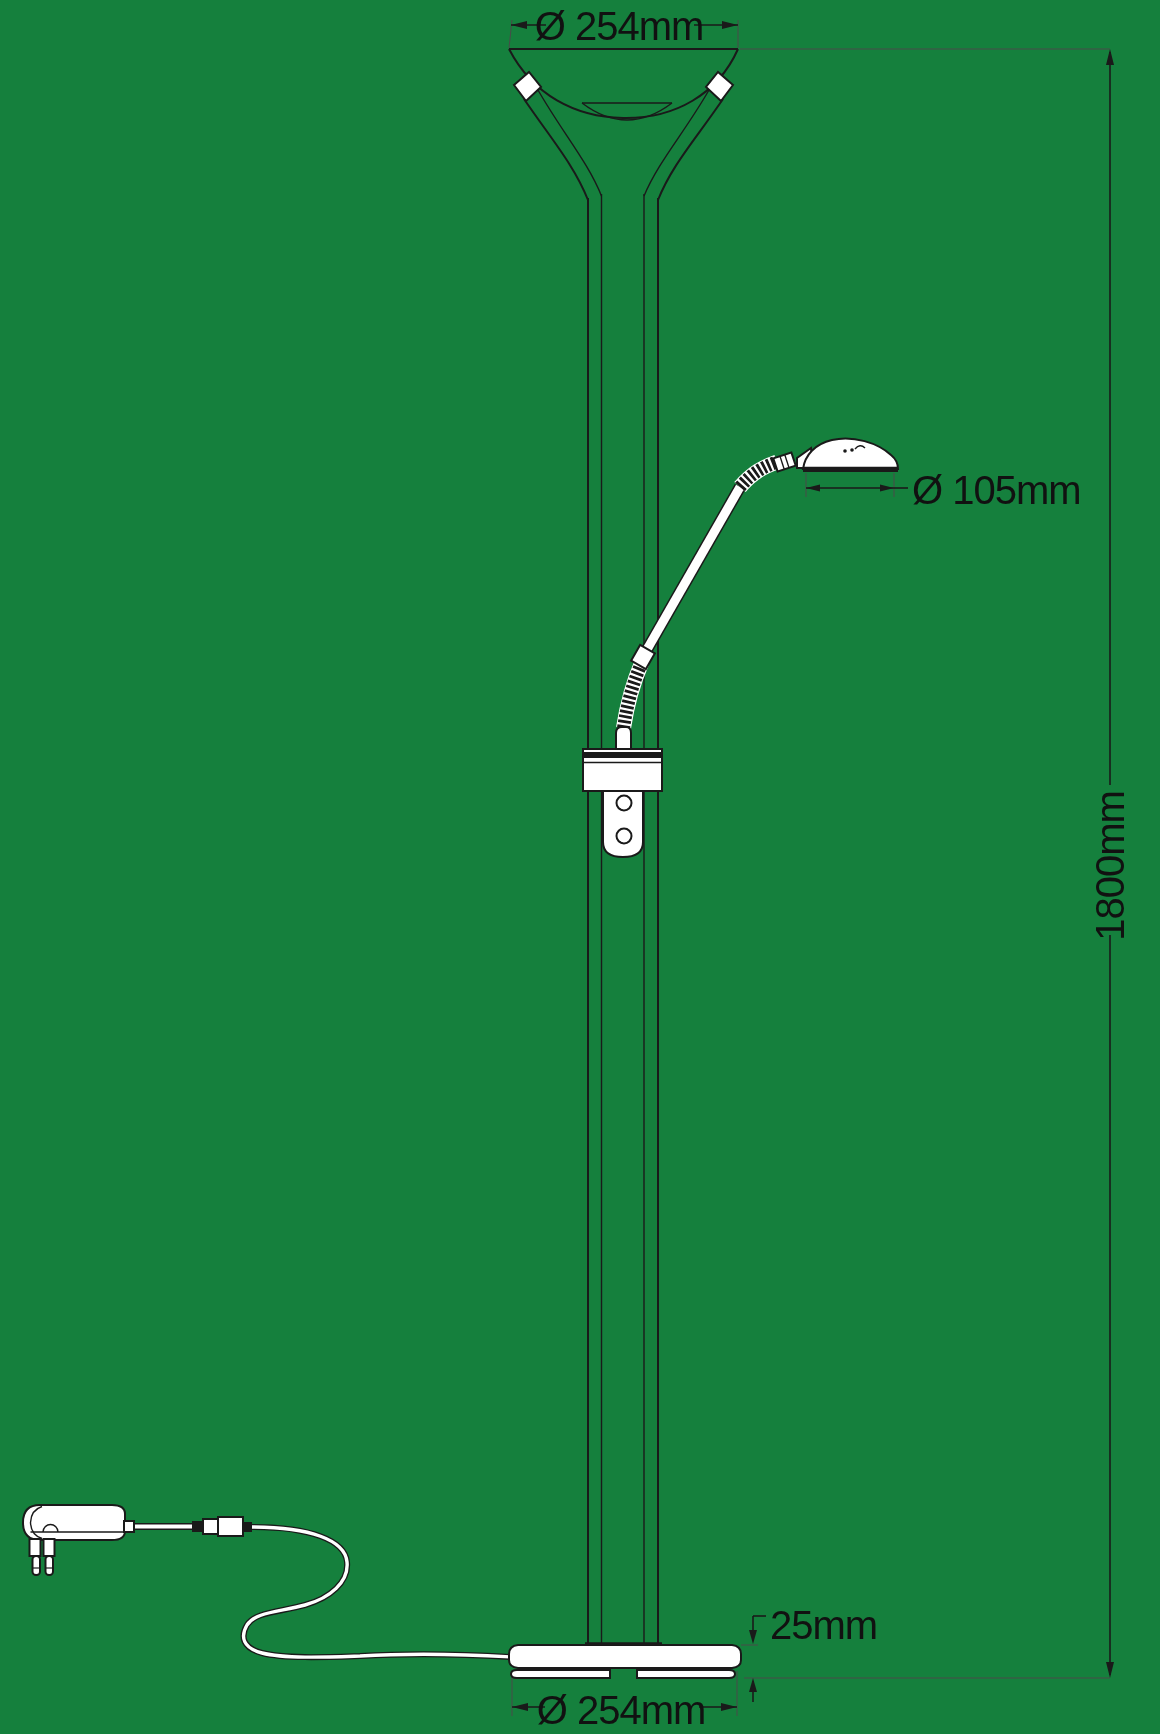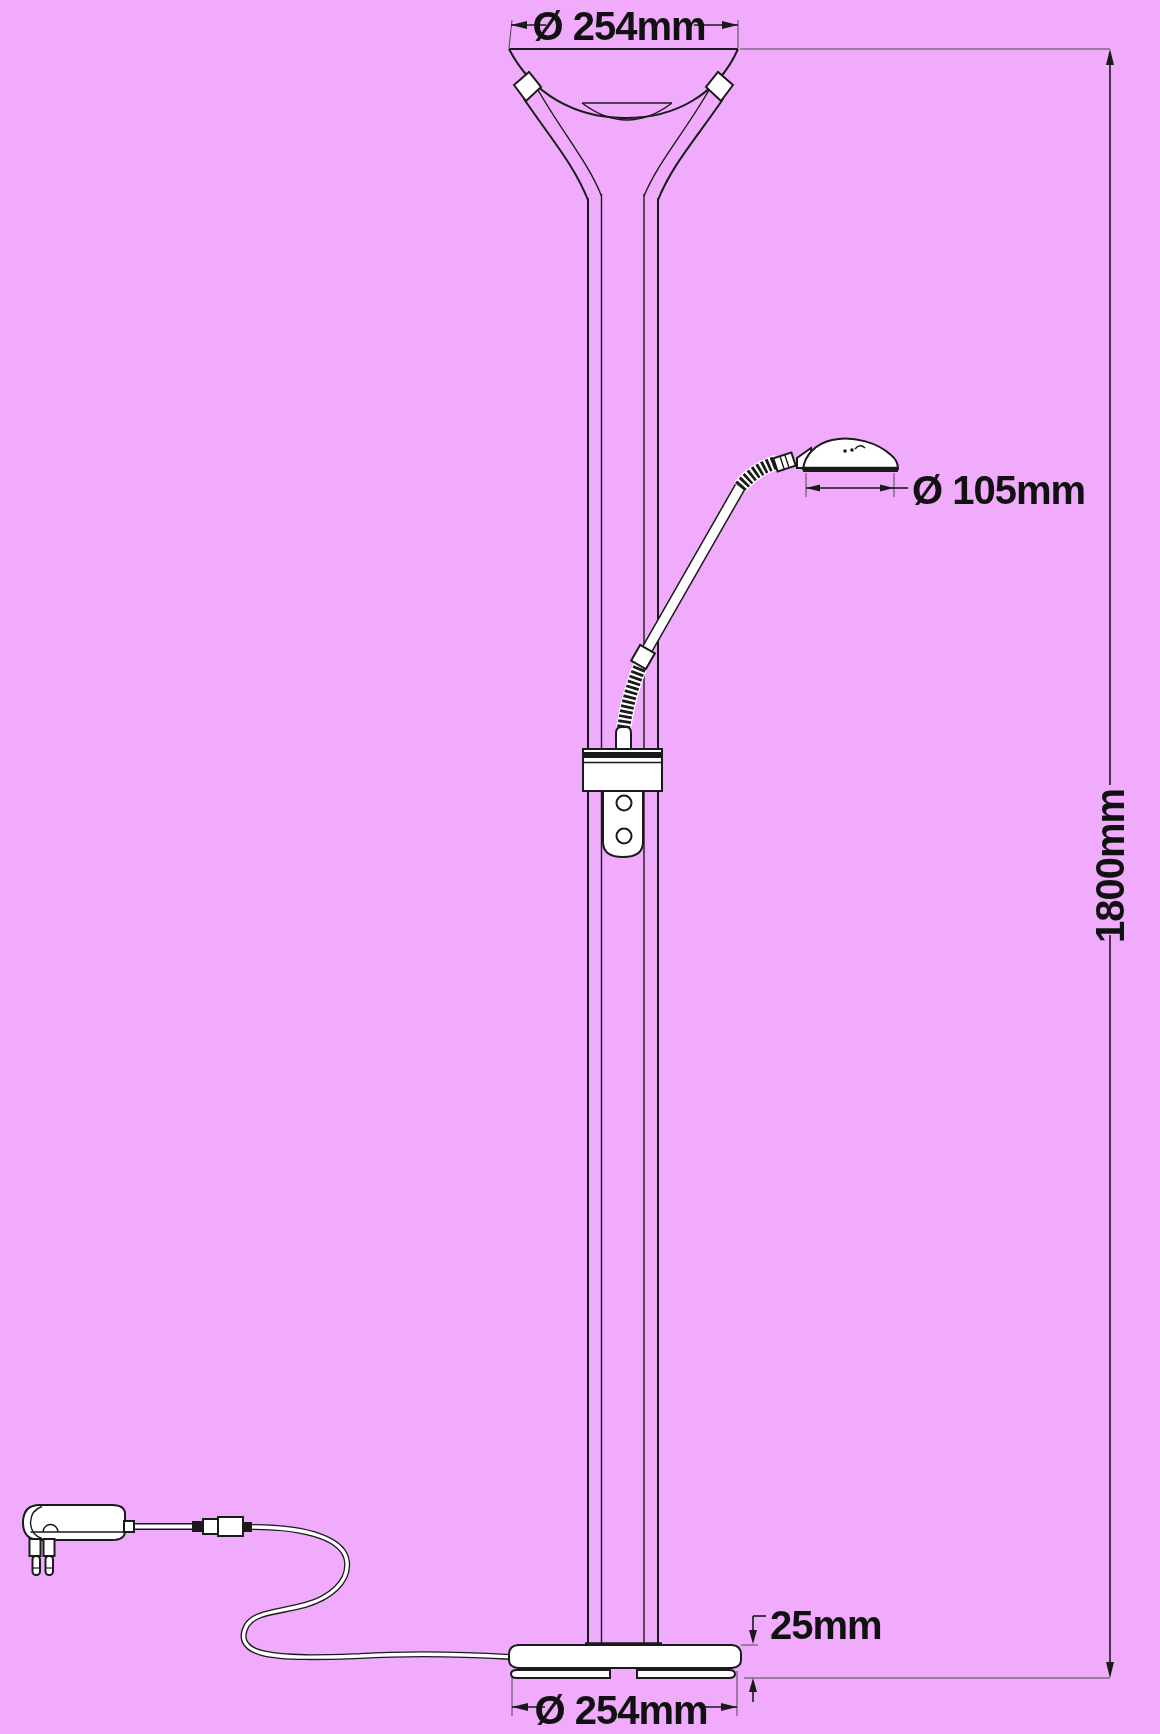--- a/index.html
+++ b/index.html
@@ -1,22 +1,21 @@
 <!DOCTYPE html>
 <html><head>
 <meta charset="utf-8">
 <style>
   html,body { margin:0; padding:0; background:#ffffff; }
   .canvas {
     position:relative;
     width:1160px; height:1734px;
-    background:#f0abfc;
+    background:#15803d;
     font-family:"Liberation Sans", sans-serif;
     overflow:hidden;
-    font-weight:bold;
   }
   svg { display:block; }
   .ln   { stroke:#1a1a1a; stroke-width:2;   fill:none; }
   .ln-thin { stroke:#1a1a1a; stroke-width:1.4; fill:none; }
   .ext  { stroke:#4a4a4a; stroke-width:1;   fill:none; }
   .dimln{ stroke:#1a1a1a; stroke-width:1.6; fill:none; }
   .white-fill { fill:#ffffff; stroke:#1a1a1a; stroke-width:2; }
   .black-fill { fill:#1a1a1a; stroke:none; }
   .dim-text {
     font-family:"Liberation Sans", sans-serif;

